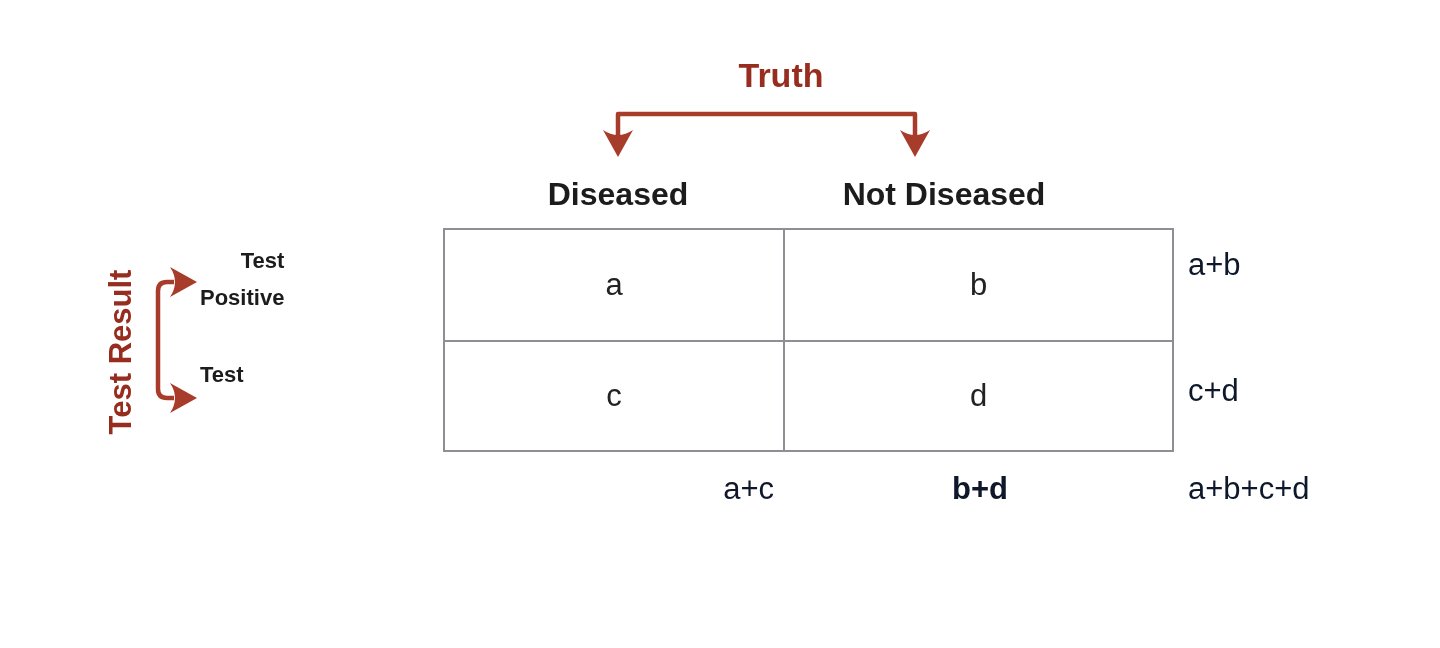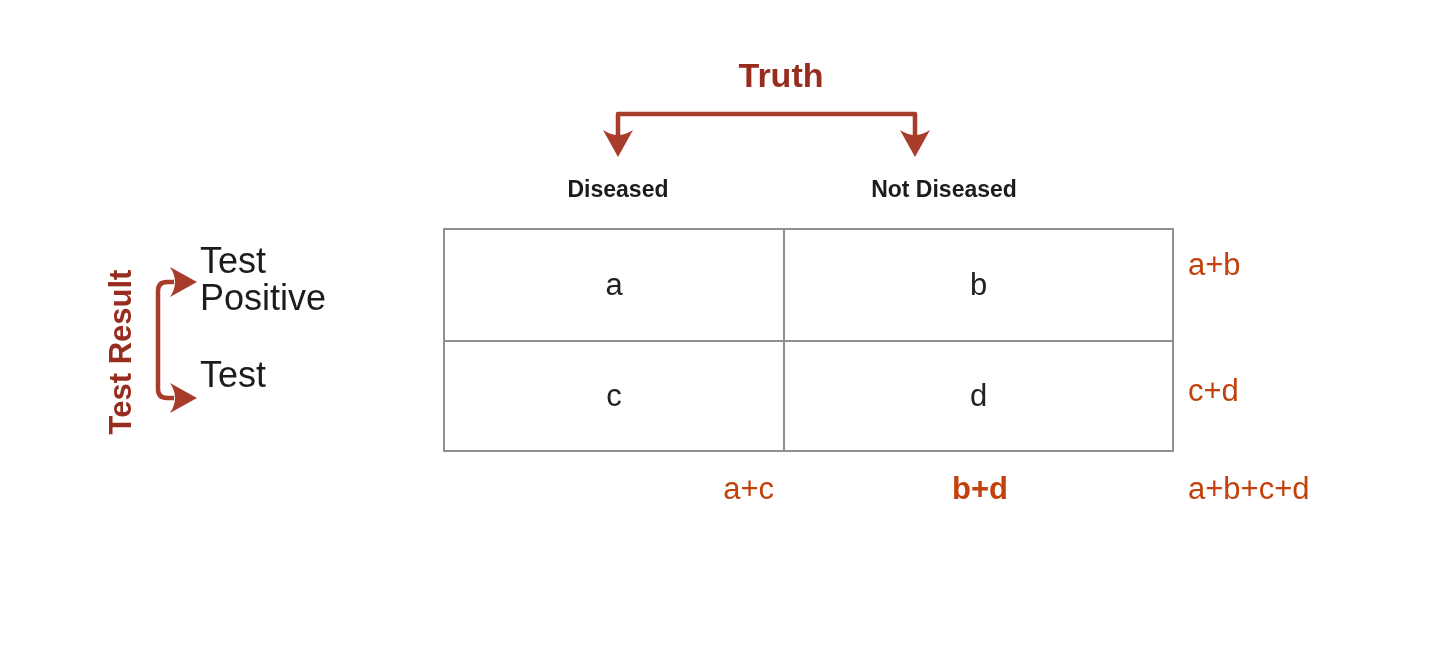--- a/index.html
+++ b/index.html
@@ -33,33 +33,33 @@
     stroke:none;
   }
   .truth-label{
     position:absolute;left:666px;top:56px;width:230px;
     text-align:center;
     font-size:34px;font-weight:bold;color:var(--red-text);
   }
   .col-header{
     position:absolute;top:176px;width:300px;
     text-align:center;
-    font-size:23px;font-weight:bold;color:var(--ink);
+    font-size:32px;font-weight:bold;color:var(--ink);
   }
   .col-header.first{left:468px;}
   .col-header.second{left:794px;}
   .test-result-label{
     position:absolute;left:1px;top:332px;width:240px;height:40px;
     text-align:center;line-height:40px;
     font-size:31px;font-weight:bold;color:var(--red-text);
     transform:rotate(-90deg);
   }
   .row-header{
     position:absolute;left:200px;
-    font-size:36px;font-weight:normal;line-height:37px;color:var(--ink);
+    font-size:22px;font-weight:bold;line-height:37px;color:var(--ink);text-align:right;
   }
   .row-header.positive{top:242px;}
   .row-header.negative{top:356px;}
   .grid{
     position:absolute;left:443px;top:228px;width:731px;height:224px;
     box-sizing:border-box;
     border:2px solid var(--table-border);
     display:grid;
     grid-template-columns:340px 1fr;
     grid-template-rows:112px 1fr;
@@ -68,21 +68,21 @@
   .cell{
     display:flex;align-items:center;justify-content:center;
     font-size:31px;color:#222;
     box-sizing:border-box;
   }
   .cell.r0c0{border-right:2px solid var(--table-border);border-bottom:2px solid var(--table-border);}
   .cell.r0c1{border-bottom:2px solid var(--table-border);}
   .cell.r1c0{border-right:2px solid var(--table-border);}
   .total{
     position:absolute;
-    font-size:31px;color:#c2410c;
+    font-size:31px;color:#0f172a;
   }
   .total.row-total-1{left:1188px;top:247px;}
   .total.row-total-2{left:1188px;top:361px;margin-top:12px;}
   .total.col-total-1{left:474px;top:471px;width:300px;text-align:right;}
   .total.col-total-2{left:830px;top:471px;width:300px;text-align:center;font-weight:bold;}
   .total.grand{left:1188px;top:471px;}
 </style>
 </head>
 <body>
 

